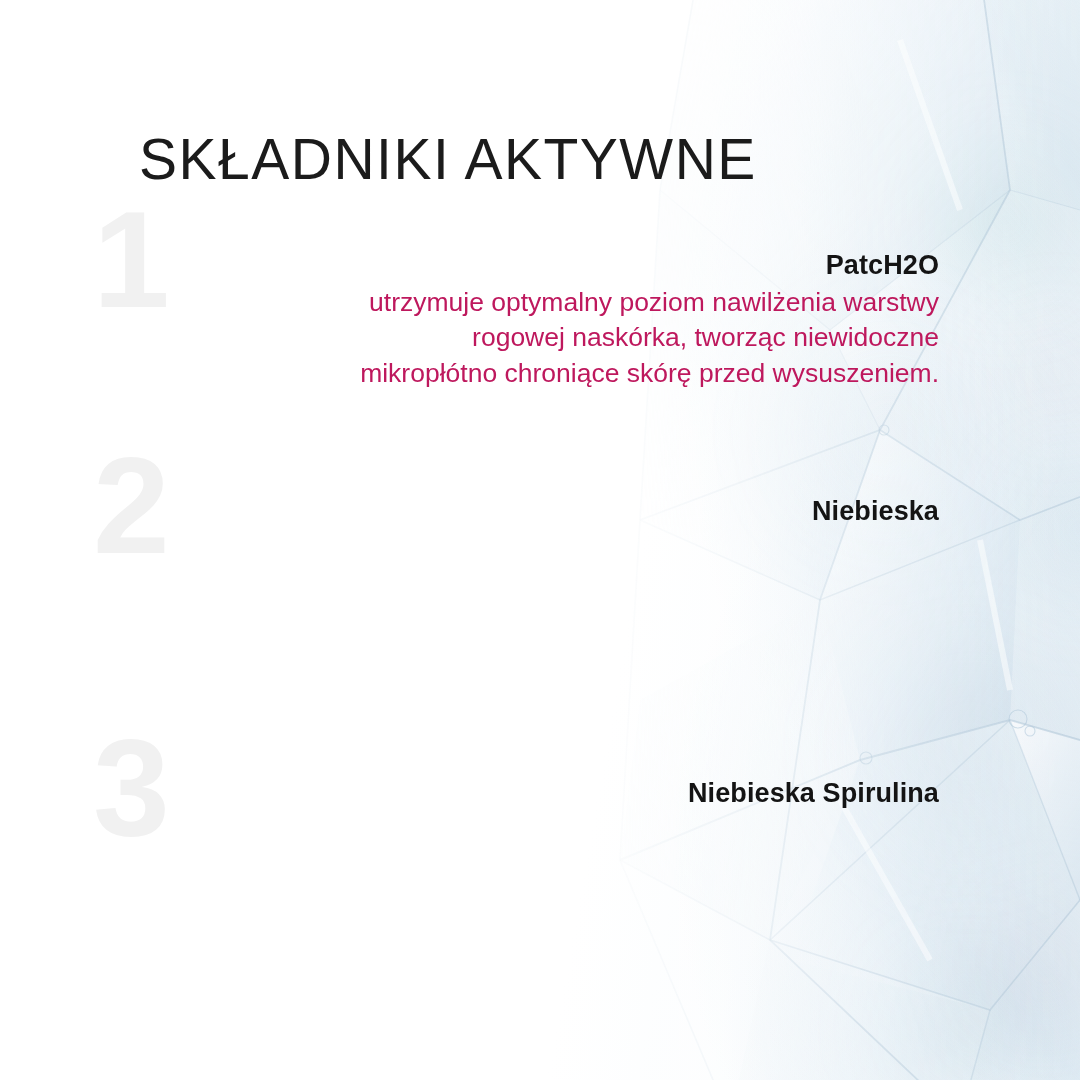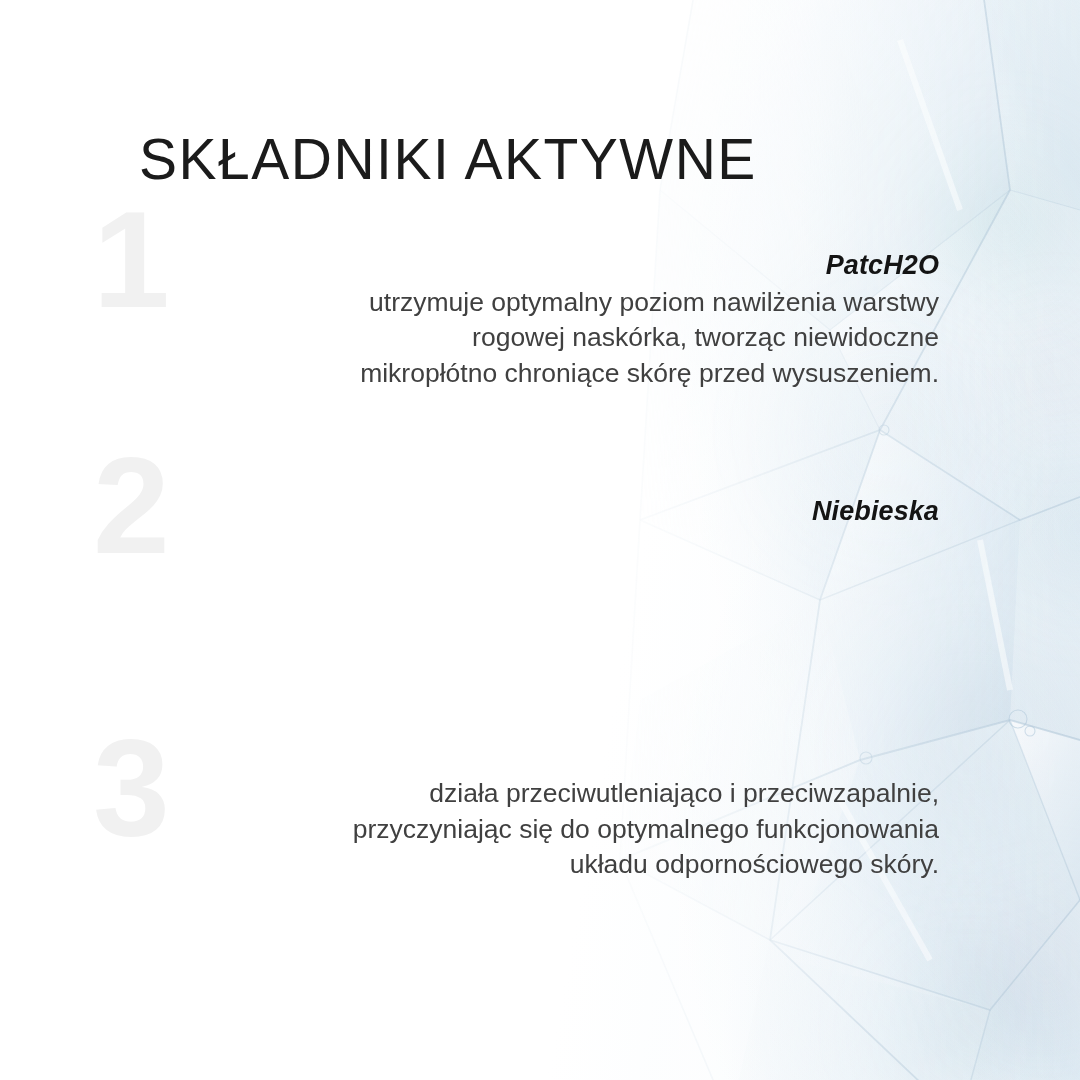--- a/index.html
+++ b/index.html
@@ -116,28 +116,27 @@
     width: 800px;
   }
 
   .ingredient .name {
     font-size: 27px;
     font-weight: 700;
     letter-spacing: .1px;
     line-height: 1.28;
     color: #141414;
     margin: 0 0 2px 0;
-    font-style: italic;
   }
 
   .ingredient .desc {
     font-size: 26.5px;
     font-weight: 400;
     line-height: 1.34;
-    color: #404040;
+    color: #be185d;
     margin: 0;
     white-space: pre-line;
   }
 
   
   #ingredient-1 { top: 248px; }
   #ingredient-2 { top: 494px; }
   #ingredient-3 { top: 776px; }
 </style>
 </head>
@@ -244,20 +243,18 @@
     <div class="ingredient" id="ingredient-2">
       <div class="watermark">2</div>
       <div class="body">
         <div class="name">Niebieska</div>
       </div>
     </div>
 
     <div class="ingredient" id="ingredient-3">
       <div class="watermark">3</div>
       <div class="body">
-        <p class="desc">działa przeciwutleniająco i przeciwzapalnie,
-przyczyniając się do optymalnego funkcjonowania
-układu odpornościowego skóry.</p>
+        <div class="name">Niebieska Spirulina</div>
       </div>
     </div>
 
   </div>
 </div>
 
 </body></html>

